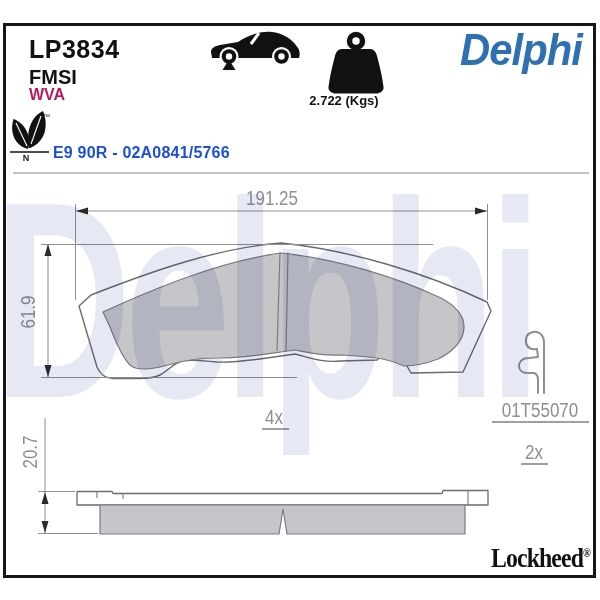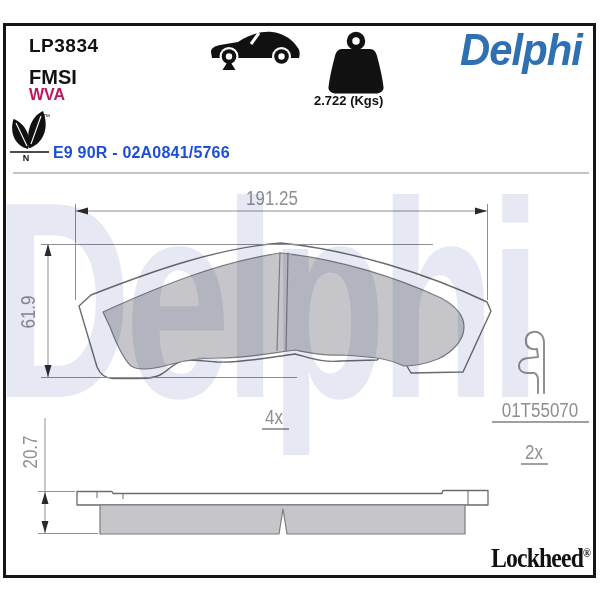--- a/index.html
+++ b/index.html
@@ -3,27 +3,27 @@
 <meta charset="utf-8">
 <style>
   html,body{margin:0;padding:0;background:#fff;}
   #page{position:relative;width:600px;height:600px;background:#fff;overflow:hidden;
         font-family:"Liberation Sans",sans-serif;}
   .abs{position:absolute;}
   
   #frame{left:3px;top:23px;width:587px;height:549px;border:3px solid #161616;z-index:1;}
   #divider{left:13px;top:172px;width:576px;height:2px;background:#c3c3c7;z-index:2;}
   
-  .pn{left:29px;top:35px;font-size:19px;font-weight:bold;color:#111;letter-spacing:.5px;z-index:3;}
+  .pn{left:29px;top:35px;font-size:25px;font-weight:bold;color:#111;letter-spacing:.5px;z-index:3;}
   .sub1{left:29px;top:66px;font-size:20px;font-weight:bold;color:#111;z-index:3;}
   .sub2{left:29px;top:86px;font-size:16px;font-weight:bold;color:#be185d;z-index:3;}
   .homol{left:53px;top:144px;font-size:16px;font-weight:bold;color:#1d4ed8;letter-spacing:.2px;z-index:3;}
   .brand{left:460px;top:25px;font-size:44px;font-weight:bold;font-style:italic;color:#2e70b2;
          letter-spacing:-1px;transform:scaleX(.95);transform-origin:left top;z-index:3;}
-  .wtlabel{left:314px;top:93px;width:84px;text-align:left;font-size:13px;font-weight:bold;color:#111;z-index:3;}
+  .wtlabel{left:302px;top:93px;width:84px;text-align:center;font-size:13px;font-weight:bold;color:#111;z-index:3;}
   .ecoN{left:18px;top:153px;width:16px;text-align:center;font-size:9px;font-weight:bold;color:#111;z-index:4;}
   .ecoTM{left:43px;top:113px;font-size:7px;color:#111;z-index:4;}
   
   .dim{color:#8f8f93;font-size:20px;display:flex;align-items:center;justify-content:center;z-index:3;}
   .dimh{transform:scaleX(.85);}
   .dimv{transform:rotate(-90deg) scaleX(.85);}
   .d-width{left:222px;top:188px;width:100px;height:20px;}
   .d-height{left:-2px;top:302px;width:60px;height:20px;}
   .d-thick{left:0px;top:442px;width:60px;height:20px;}
   .d-qty{left:244px;top:407px;width:60px;height:20px;}

